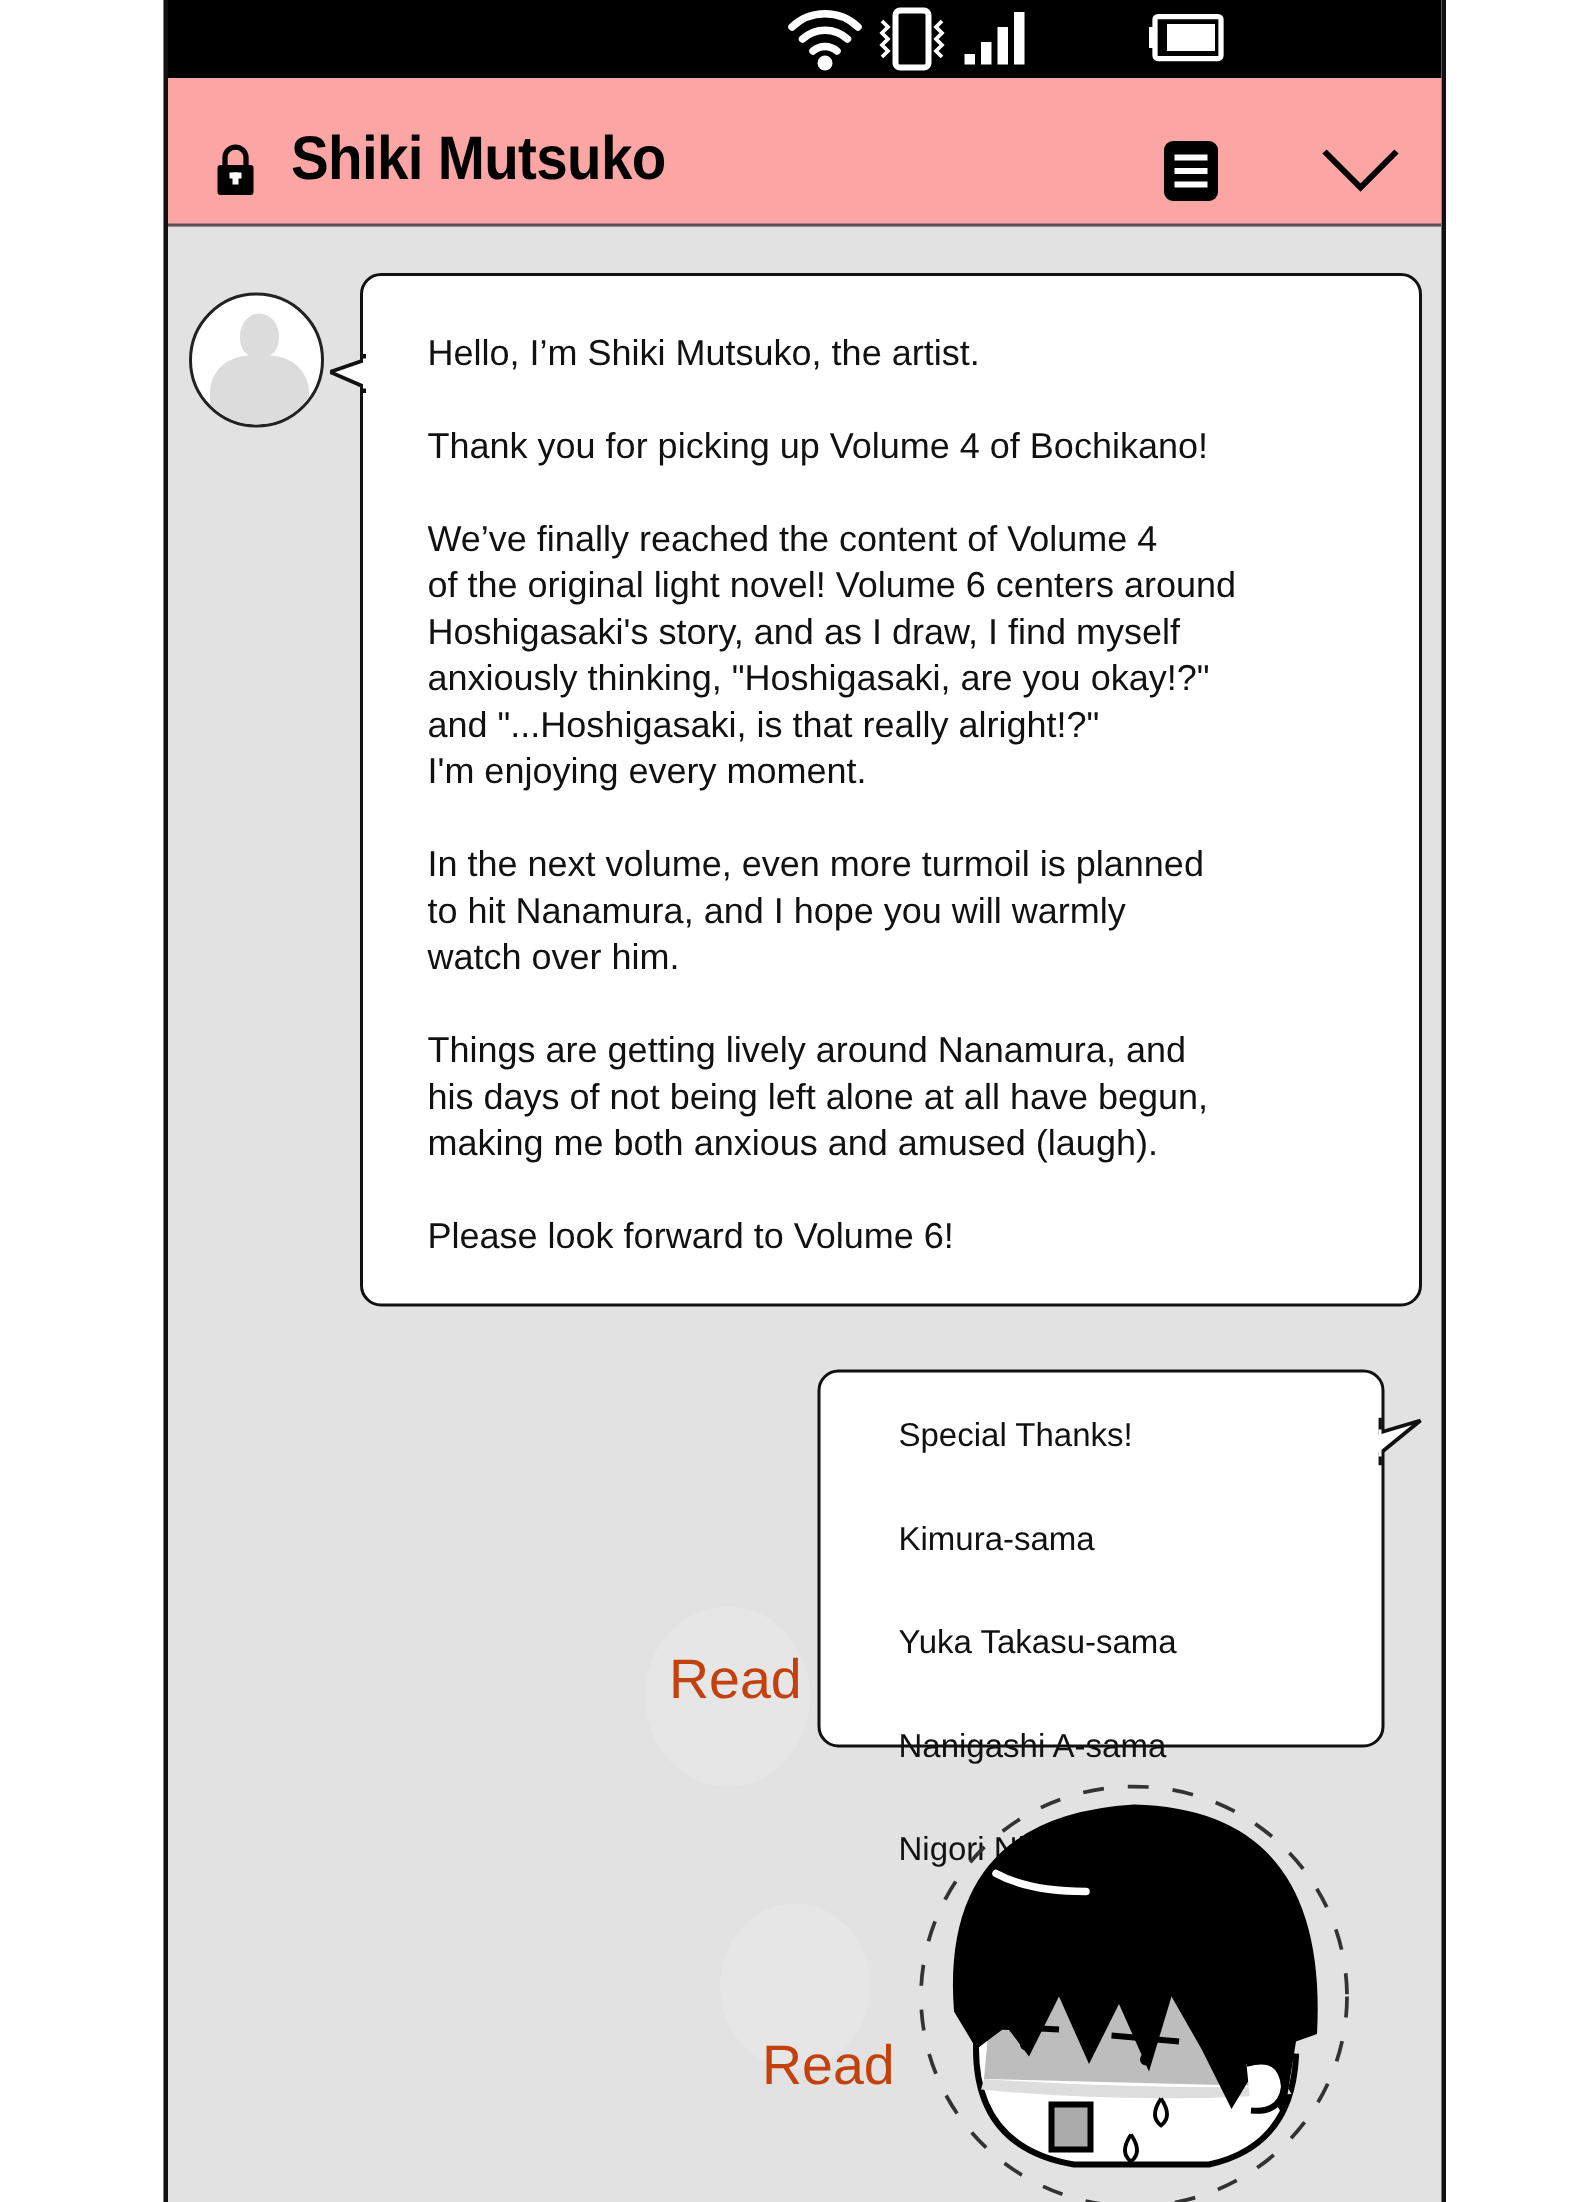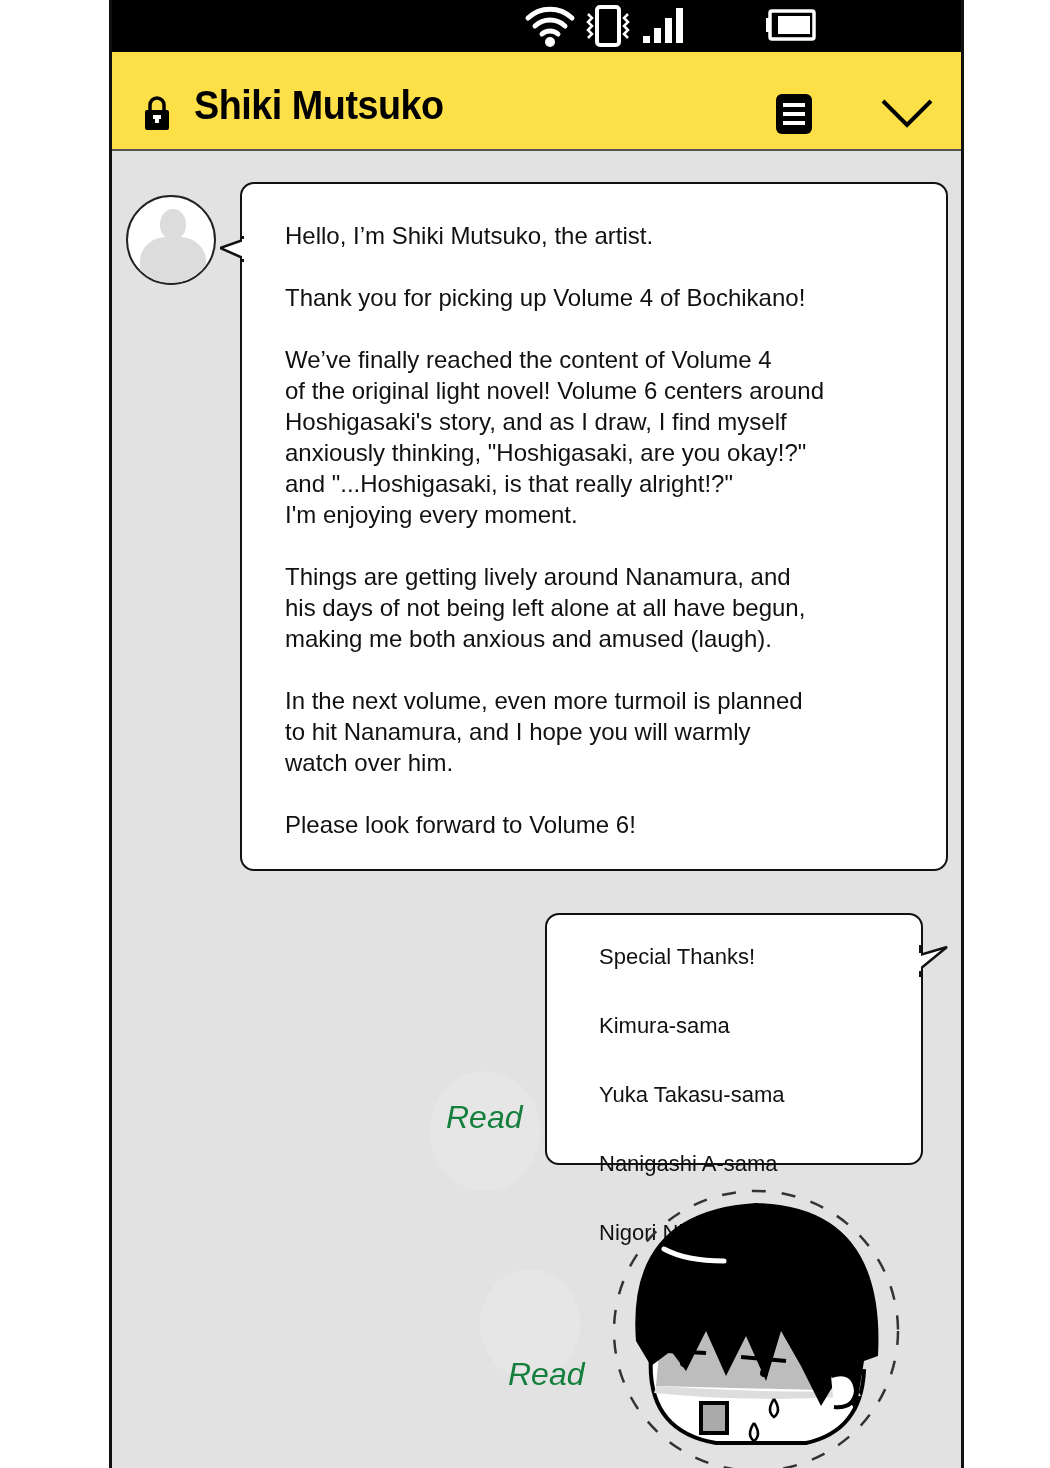--- a/index.html
+++ b/index.html
@@ -35,21 +35,21 @@
     .vibrate-icon { left: 470px; }
     .signal-icon { left: 530px; }
     .battery-icon { left: 652px; }
 
     
     .header {
       position: absolute;
       left: 0; top: 52px;
       width: 100%;
       height: 99px;
-      background: #fde047;
+      background: #fca5a5;
       border-bottom: 2px solid #555;
       text-align: right;
     }
     .lock-icon {
       position: absolute;
       left: 32px; top: 44px;
     }
     .chat-title {
       position: absolute;
       left: 82px; top: 30px;
@@ -129,23 +129,22 @@
 
     .para { margin-bottom: 31px; }
     .para:last-child { margin-bottom: 0; }
     .line { display: block; white-space: nowrap; }
 
     .thanks-title { display: block; margin-bottom: 33px; }
     .thanks-name { display: block; margin-top: 35px; }
 
     .read-receipt {
       position: absolute;
-      font-size: 32px;
-      color: #15803d;
-      font-style: italic;
+      font-size: 37px;
+      color: #c2410c;
     }
     .read-1 { left: 334px; top: 948px; }
     .read-2 { left: 396px; top: 1205px; }
     .read-glow {
       position: absolute;
       border-radius: 50%;
       background: #e6e6e6;
     }
     .glow-1 { left: 318px; top: 920px; width: 110px; height: 120px; }
     .glow-2 { left: 368px; top: 1118px; width: 100px; height: 110px; }
@@ -225,28 +224,28 @@
       </div>
       <div class="para">
         <span class="line">We’ve finally reached the content of Volume 4</span>
         <span class="line">of the original light novel! Volume 6 centers around</span>
         <span class="line">Hoshigasaki's story, and as I draw, I find myself</span>
         <span class="line">anxiously thinking, "Hoshigasaki, are you okay!?"</span>
         <span class="line">and "...Hoshigasaki, is that really alright!?"</span>
         <span class="line">I'm enjoying every moment.</span>
       </div>
       <div class="para">
+        <span class="line">In the next volume, even more turmoil is planned</span>
+        <span class="line">to hit Nanamura, and I hope you will warmly</span>
+        <span class="line">watch over him.</span>
+      </div>
+      <div class="para">
         <span class="line">Things are getting lively around Nanamura, and</span>
         <span class="line">his days of not being left alone at all have begun,</span>
         <span class="line">making me both anxious and amused (laugh).</span>
-      </div>
-      <div class="para">
-        <span class="line">In the next volume, even more turmoil is planned</span>
-        <span class="line">to hit Nanamura, and I hope you will warmly</span>
-        <span class="line">watch over him.</span>
       </div>
       <div class="para">
         <span class="line">Please look forward to Volume 6!</span>
       </div>
     </div>
 
     <div class="read-glow glow-1"></div>
     <div class="read-glow glow-2"></div>
 
     <div class="read-receipt read-1">Read</div>

